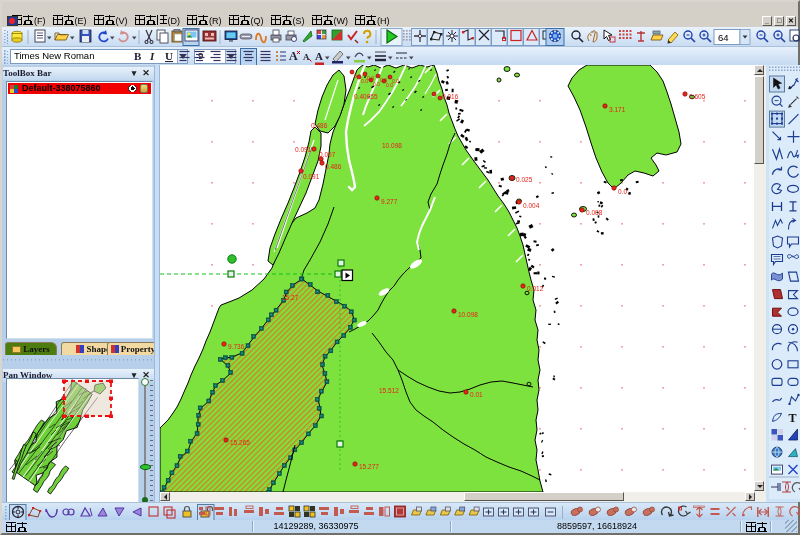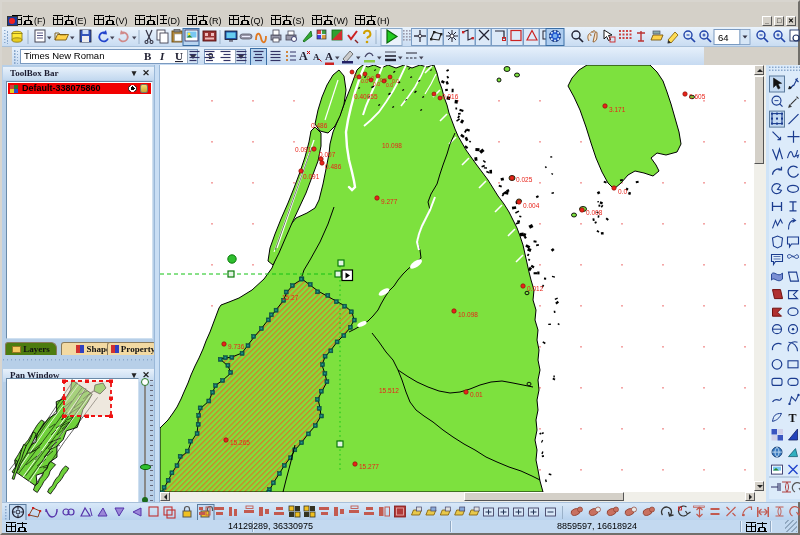--- a/index.html
+++ b/index.html
@@ -7,28 +7,28 @@
 #title{left:0;top:0;width:796px;height:13px;background:linear-gradient(90deg,#16297f 0%,#24428c 30%,#5878bc 60%,#a8c4e8 82%,#b8d0ec 100%);color:#fff;font:bold 10px "Liberation Mono",monospace;line-height:13px}
 #title .txt{position:absolute;left:15px;top:0;letter-spacing:0px}
 .wbtn{position:absolute;top:1.5px;width:10px;height:10px;background:#d4d0c8;border:1px solid;border-color:#fff #555 #555 #fff;font:bold 7px "Liberation Sans";text-align:center;line-height:8px;color:#000}
 #menubar{left:0;top:13px;width:796px;height:12px;background:#d4d0c8;font-size:9px;line-height:12px}
 .mi{margin-right:7px;display:inline-block}
 .ml{font-size:9px;color:#000}
 #menuicon{position:absolute;left:5px;top:1px;width:11px;height:10px;background:#1a3a9c;border:1px solid #333}
 #menuicon:after{content:"";position:absolute;left:1px;top:1px;width:6px;height:6px;border-radius:50%;background:#e22}
 .mbtn{top:0.5px}
 #tb1{left:0;top:25px;width:796px;height:20px;background:linear-gradient(#eaf3fc,#c9dcf2);border-bottom:1px solid #a8c0da}
-#tb2{left:10px;top:45px;width:692px;height:19px;background:linear-gradient(#e6f0fb,#c6daf1);border-bottom:1px solid #a8c0da}
+#tb2{left:0;top:45px;width:796px;height:19px;background:linear-gradient(#e6f0fb,#c6daf1);border-bottom:1px solid #a8c0da}
 .grip{position:absolute;left:2px;top:3px;width:4px;height:14px;background:repeating-linear-gradient(#8aa8cc 0 1.5px,transparent 1.5px 3px) 0 0/1.5px 100% no-repeat, repeating-linear-gradient(#8aa8cc 0 1.5px,transparent 1.5px 3px) 2.5px 1px/1.5px 100% no-repeat}
 .combo{position:absolute;background:#fff;border:1px solid #7a9ac0;font-size:9.5px;color:#000;padding-left:3px}
 .cArr{position:absolute;background:#d6e6f6;border-left:1px solid #9ab;width:10px}
 .cArr:after{content:"";position:absolute;left:2px;top:5px;border:3px solid transparent;border-top:4px solid #334}
 #lpanel{left:0;top:63px;width:152px;height:437px;background:#b7cfe8}
 #vsplit{left:152px;top:63px;width:6px;height:437px;background:#c9def4;border-left:1px solid #9ab8d8;border-right:1px solid #9ab8d8}
-.ptitle{position:absolute;left:1px;width:152px;height:13px;font:bold 9px "Liberation Serif";color:#1a1a2e;line-height:13px;padding-left:7px;background:linear-gradient(#e8f1fb,#c2d8ef)}
+.ptitle{position:absolute;left:1px;width:152px;height:13px;font:bold 9px "Liberation Serif";color:#1a1a2e;line-height:13px;background:linear-gradient(#e8f1fb,#c2d8ef)}
 .pbtn{position:absolute;top:1px;width:10px;height:10px;font:bold 9px "Liberation Sans";line-height:10px;text-align:center;color:#222}
 #toolbox-list{position:absolute;left:4px;top:16px;width:147px;height:258px;background:#fff;border:1px solid;border-color:#6a8aa8 #cfe0f0 #cfe0f0 #6a8aa8}
 #layerrow{position:absolute;left:1px;top:1px;width:143px;height:11px;background:#f20000;color:#000;font:bold 9px "Liberation Sans";line-height:11px}
 .tabs{position:absolute;left:3px;top:277px;width:150px;height:14px}
 .tab{position:absolute;top:0;height:13px;font:bold 9px "Liberation Serif";line-height:13px;text-align:center;border:1px solid #8a7a5a;border-bottom:none;border-radius:3px 6px 0 0;background:#f2d9a2;color:#111}
 .tab.on{background:#4d7c0f;z-index:2}
 .hsplit{position:absolute;left:0;width:156px;height:4px;background:repeating-linear-gradient(90deg,#8aa8cc 0 1.5px,transparent 1.5px 4px) 1px 1px/100% 1.5px no-repeat}
 #panwin{position:absolute;left:4px;top:313px;width:133px;height:127px;background:#fff;border:1px solid;border-color:#6a8aa8 #cfe0f0 #cfe0f0 #6a8aa8}
 #panslider{position:absolute;left:138px;top:313px;width:16px;height:127px}
 #maparea{left:158px;top:63px;width:594px;height:427px;background:#fff;overflow:hidden}
@@ -1435,20 +1435,20 @@
           <path d="M 3,2 h 8 m -8,9 h 8 M 7,2 c -2,3 -2,6 0,9 M 7,2 c 2,3 2,6 0,9" fill="None" stroke="#c25a50" stroke-width="1"></path>
         </g>
         <g transform="translate(786.4999999999999,2)">
           <path d="M 4,11 a 5,5 0 1 1 6,-1 m -2,-3 l 2,3 l 3,-2" fill="None" stroke="#c25a50" stroke-width="1.2"></path>
         </g>
       </svg></div>
 
 <div class="abs" id="status">
   <span style="position:absolute;left:4px;top:1.5px"><i class="cj  "></i><i class="cj b "></i></span>
   <span class="sdiv" style="left:250px"></span>
-  <span style="position:absolute;left:226px;width:140px;">14129289, 36330975</span>
+  <span style="position:absolute;left:244px;width:140px;text-align:center">14129289, 36330975</span>
   <span class="sdiv" style="left:448px"></span>
   <span style="position:absolute;left:520px;width:150px;text-align:center">8859597, 16618924</span>
   <span class="sdiv" style="left:738px"></span>
   <span style="position:absolute;left:744px;top:1.5px"><i class="cj  "></i><i class="cj b "></i></span>
   <span class="sdiv" style="left:768px"></span>
   <span style="position:absolute;right:1px;bottom:1px;width:12px;height:12px;background:repeating-linear-gradient(135deg,transparent 0 2px,#90a8c0 2px 3.5px)"></span>
 </div>
 </div>
 </body></html>

